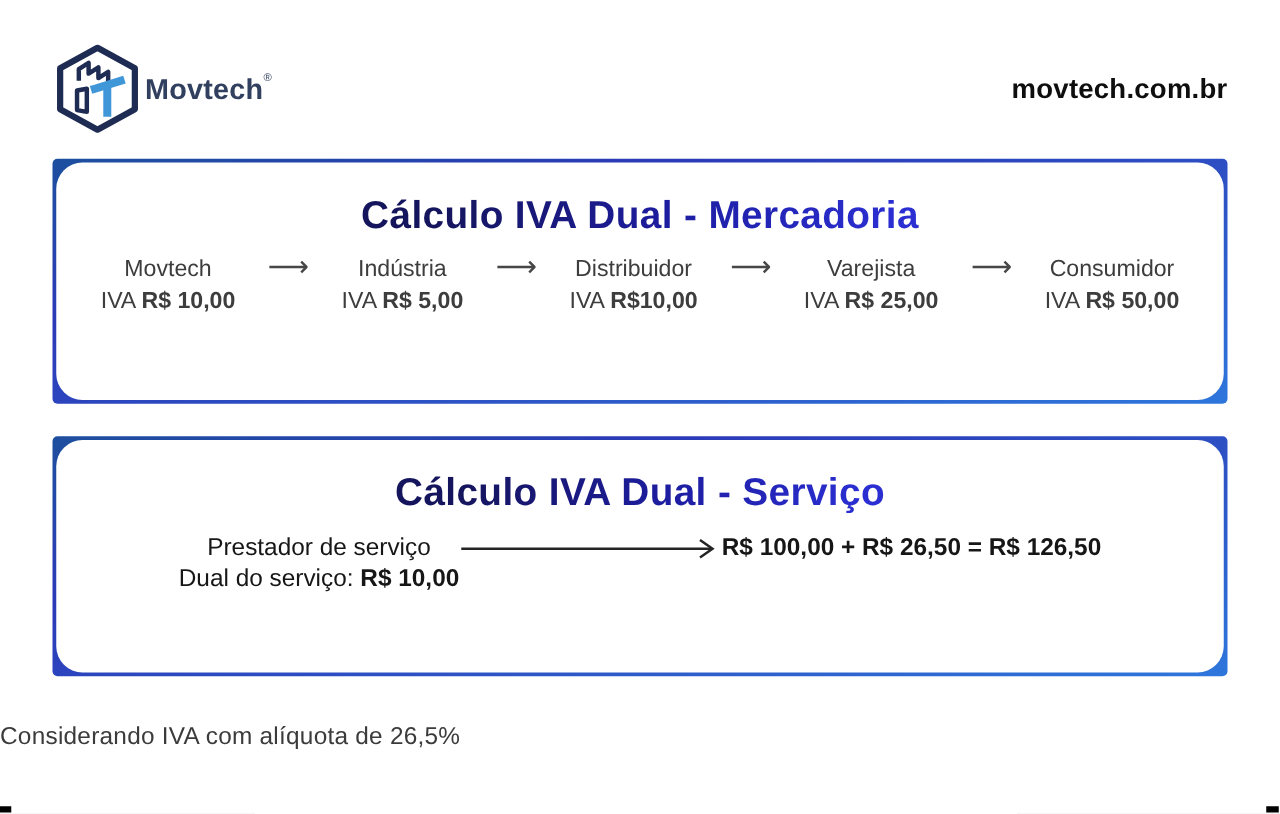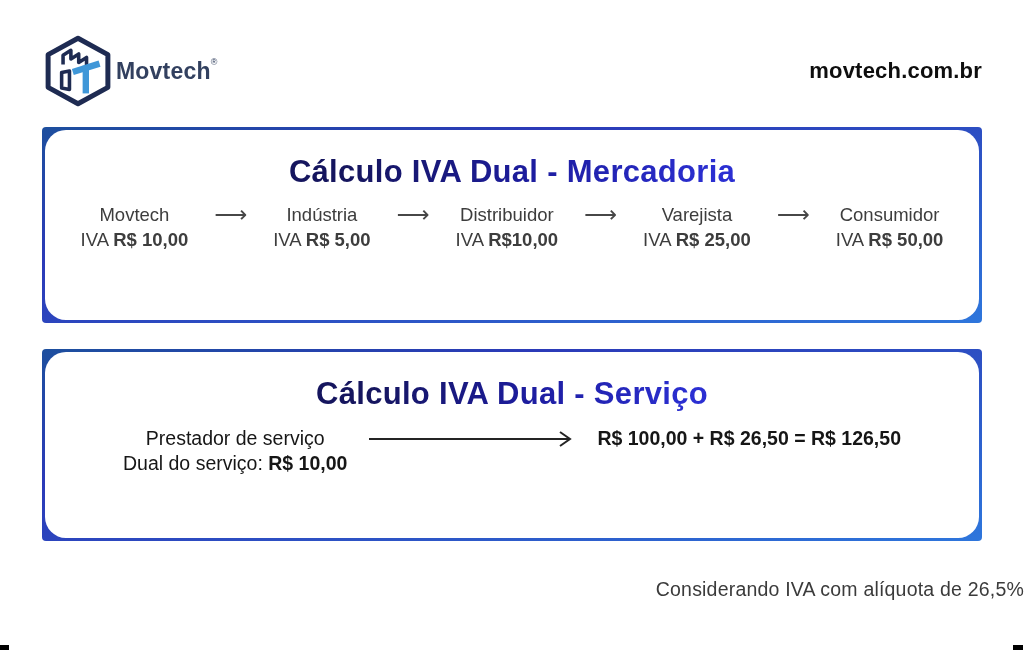--- a/index.html
+++ b/index.html
@@ -69,32 +69,32 @@
   .flow-arrow {
     font-family:"DejaVu Sans", sans-serif;
     font-size:23px; line-height:25px; color:#474747;
     padding-top:0px;
   }
 
   
   .service-row {
     margin-top:14px;
     display:flex; align-items:flex-start; justify-content:center;
-    gap:20px;
+    gap:0;
     color:#161616;
     font-size:19.5px; line-height:25px;
   }
   .service-block { text-align:center; }
   .service-block .value, .service-block .bold-line { font-weight:700; }
   .long-arrow-svg { display:block; margin-top:1px; }
 
   
   .footer-note {
     margin-top:37px;
-    text-align:right;
+    text-align:left;
     font-size:19.5px; color:#3b3b3b; letter-spacing:0.2px;
   }
 
   
   .bar-bl { position:absolute; left:0; bottom:1px; width:9px; height:5px; background:#000; }
   .bar-br { position:absolute; right:1px; bottom:1px; width:10px; height:5px; background:#000; }
 </style>
 </head>
 <body>
 

